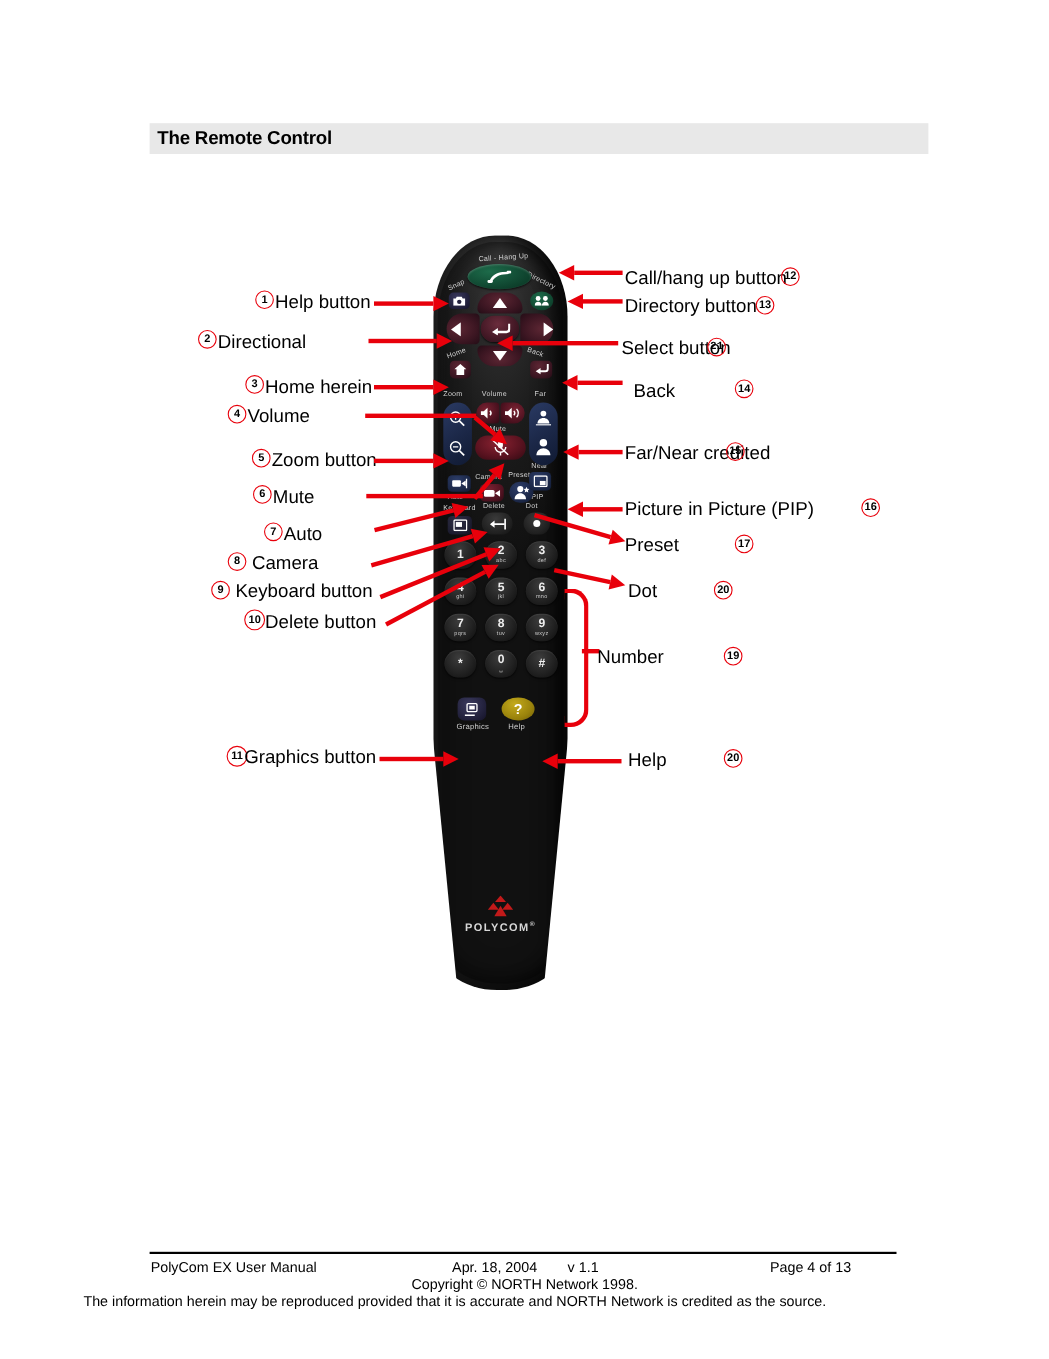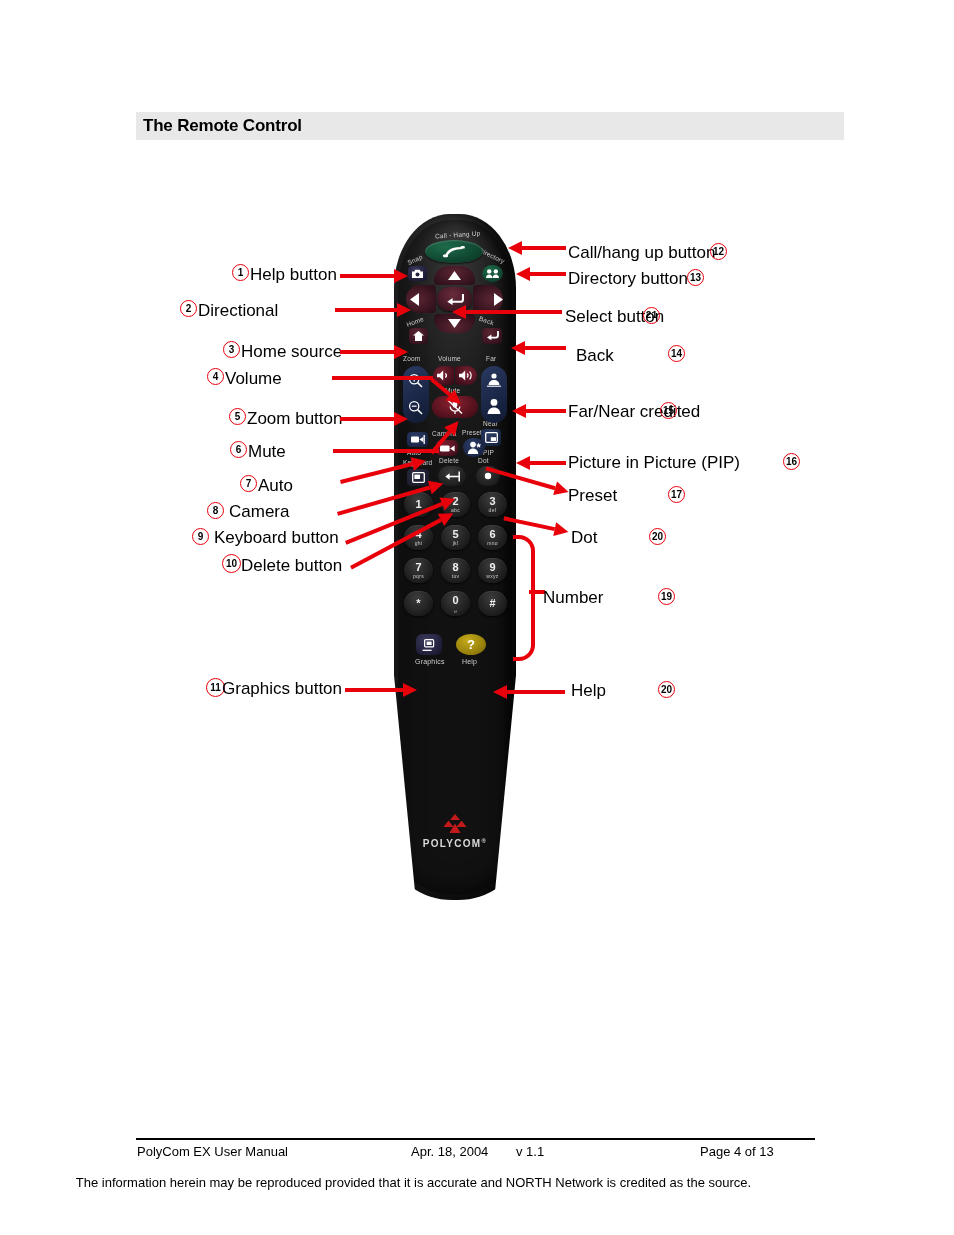--- a/index.html
+++ b/index.html
@@ -551,21 +551,21 @@
   </div>
 
   <div class="num" style="left:180px;top:300px;">2</div>
   <div class="lbl" style="left:198px;top:302px;">Directional</div>
   <div class="arrow right" style="left:335px;top:308px;width:76px;">
     <div class="shaft" style="width:62px;"></div>
       <div class="head" style="left:62px;"></div>
   </div>
 
   <div class="num" style="left:223px;top:341px;">3</div>
-  <div class="lbl" style="left:241px;top:343px;">Home source</div>
+  <div class="lbl" style="left:241px;top:343px;">Home herein</div>
   <div class="arrow right" style="left:340px;top:350px;width:68px;">
     <div class="shaft" style="width:54px;"></div>
       <div class="head" style="left:54px;"></div>
   </div>
 
   <div class="num" style="left:207px;top:368px;">4</div>
   <div class="lbl" style="left:225px;top:370px;">Volume</div>
   <div class="plain-line" style="left:332px;top:376px;width:101px;"></div>
   <div class="arrow rot right" style="left:433px;top:378px;width:38px;transform:rotate(40deg);">
     <div class="shaft" style="width:24px;"></div>
@@ -688,15 +688,16 @@
       <div class="shaft" style="left:14px;width:58px;"></div>
   </div>
   <div class="lbl" style="left:571px;top:682px;">Help</div>
   <div class="num" style="left:658px;top:681px;">20</div>
 
   <div class="footer-rule"></div>
   <div class="f-left">PolyCom EX User Manual</div>
   <div class="f-date">Apr. 18, 2004</div>
   <div class="f-ver">v 1.1</div>
   <div class="f-page">Page 4 of 13</div>
+  <div class="f-copy">Copyright © NORTH Network 1998.</div>
   <div class="f-note">The information herein may be reproduced provided that it is accurate and NORTH Network is credited as the source.</div>
 
 </div>
 
 </body></html>

